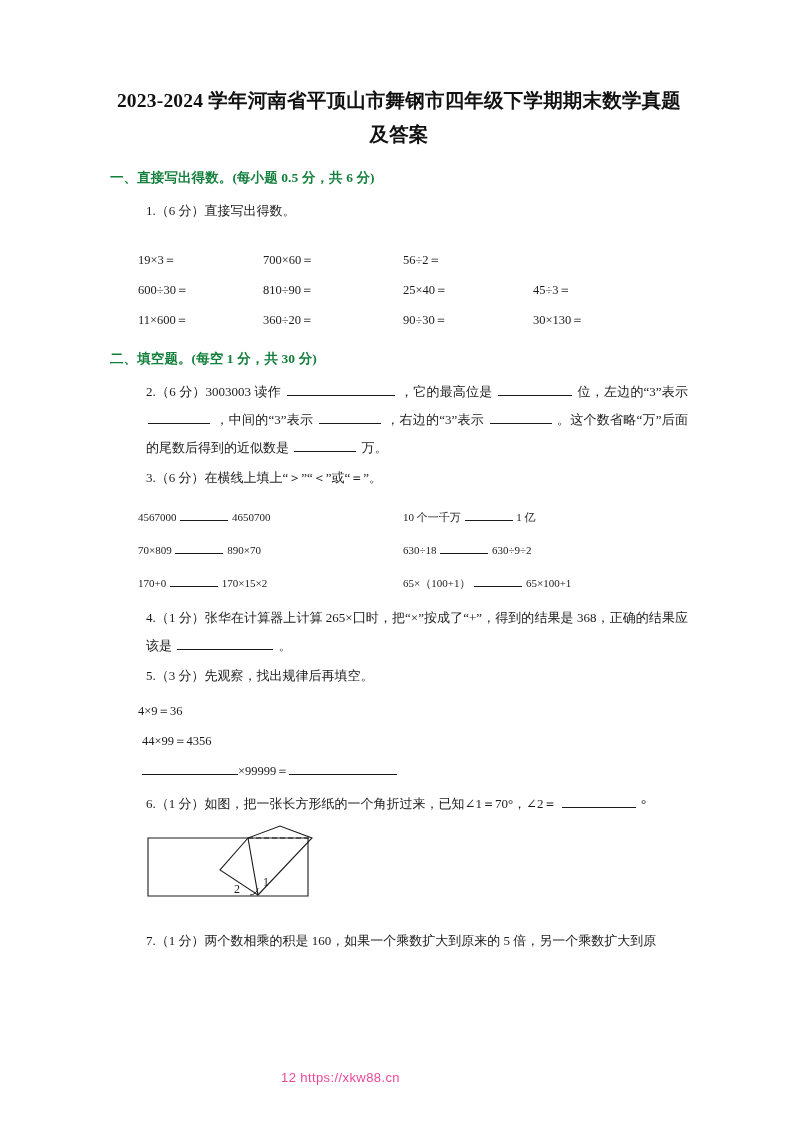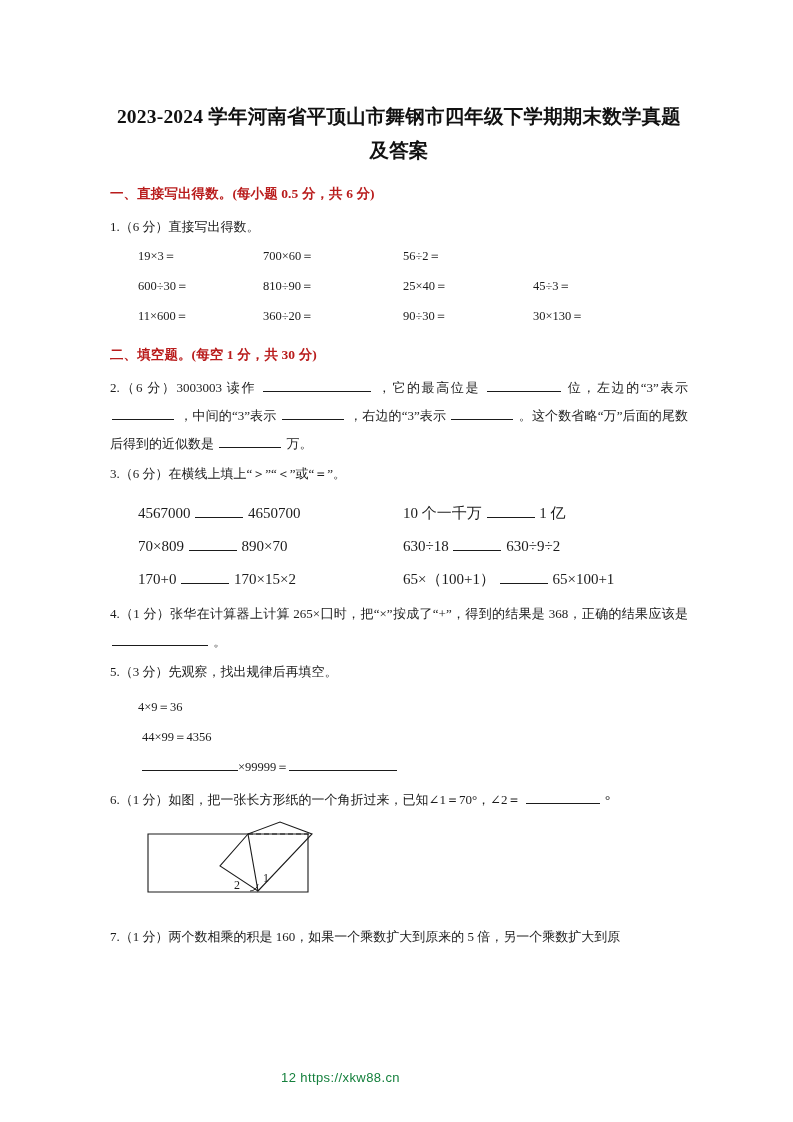--- a/index.html
+++ b/index.html
@@ -19,21 +19,21 @@
   .page {
     position: absolute;
     left: 0; top: 0;
     width: 793px;
     height: 1122px;
   }
 
   .content {
     position: absolute;
     left: 110px;
-    top: 100px;
+    top: 84px;
     width: 578px;
   }
 
   
   .doc-title {
     font-family: "Liberation Serif", "DejaVu Serif", serif;
     font-size: 19.5px;
     font-weight: 700;
     line-height: 34px;
     text-align: center;
@@ -43,52 +43,53 @@
     padding: 0 4px;
   }
 
   
   .section-head {
     font-size: 13.5px;
     font-weight: 700;
     line-height: 20px;
     margin: 14px 0 9px 0;
     letter-spacing: 0.1px;
-    color: #b91c1c;
+    color: #15803d;
   }
 
   
   .question {
     font-size: 13px;
     line-height: 28px;
     margin: 0 0 2px 0;
   }
   .q-text {
     font-size: 13px;
     line-height: 28px;
     text-align: justify;
     text-justify: inter-character;
+    margin-left: 36px;
   }
 
   
   .blank {
     display: inline-block;
     border-bottom: 1px solid #1b1b1b;
     vertical-align: baseline;
     height: 14px;
     margin: 0 2px;
   }
   .b-sm { width: 62px; }
   .b-md { width: 74px; }
   .b-lg { width: 96px; }
   .b-xl { width: 108px; }
 
   
   .expr-grid {
-    margin: 0 0 4px 0;
+    margin: 20px 0 4px 0;
     padding-left: 28px;
   }
   .expr-row {
     display: flex;
     line-height: 30px;
     font-size: 12.5px;
   }
   .expr-row > div {
     font-size: 12.5px;
   }
@@ -97,21 +98,21 @@
   .c4-3 { width: 130px; }
   .c4-4 { width: 130px; }
 
   .cmp-grid {
     margin: 9px 0 4px 0;
     padding-left: 28px;
   }
   .cmp-row {
     display: flex;
     line-height: 33px;
-    font-size: 15px;
+    font-size: 11px;
   }
   .cmp-col-1 { width: 265px; }
   .cmp-col-2 { width: 280px; }
 
   .blank-inline {
     display: inline-block;
     border-bottom: 1px solid #1b1b1b;
     width: 48px;
     height: 12px;
     margin: 0 1px;
@@ -154,21 +155,21 @@
 
   
   .footer {
     position: absolute;
     left: 0;
     top: 1070px;
     width: 681px;
     text-align: center;
     font-family: "Liberation Sans", "DejaVu Sans", sans-serif;
     font-size: 13px;
-    color: #15803d;
+    color: #ec4899;
     letter-spacing: 0.4px;
   }
 </style>
 </head>
 <body>
 
 <div class="page">
 
   <div class="content">
 

